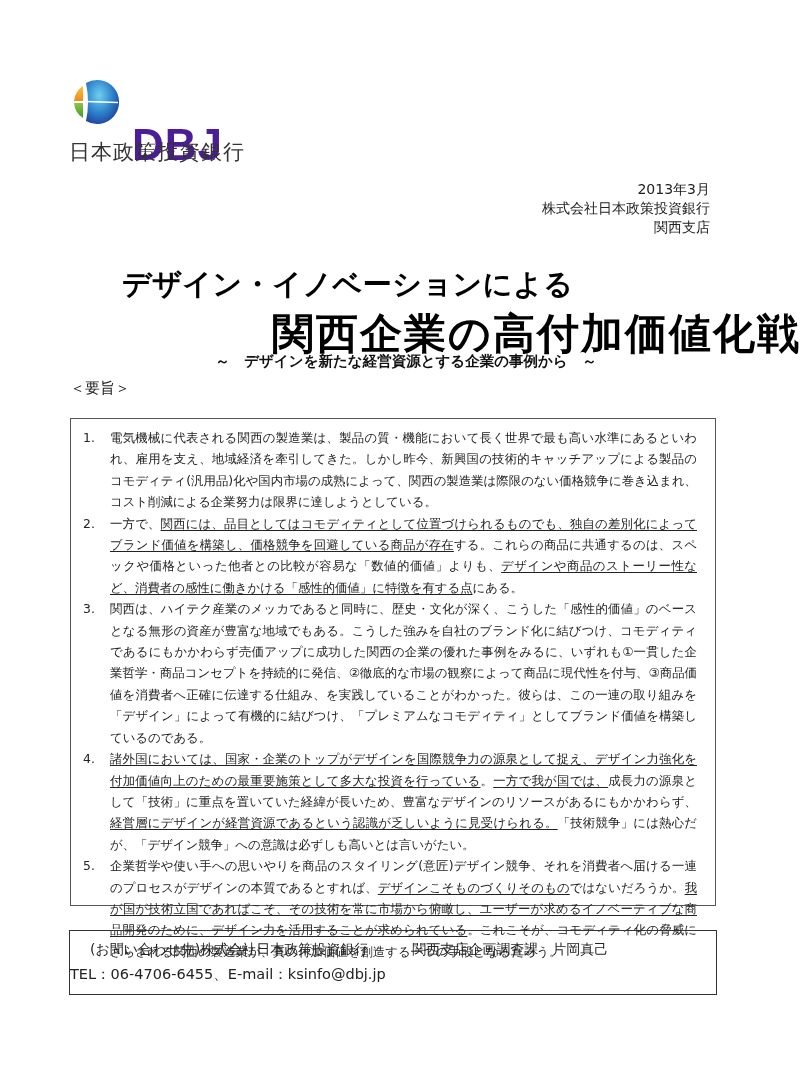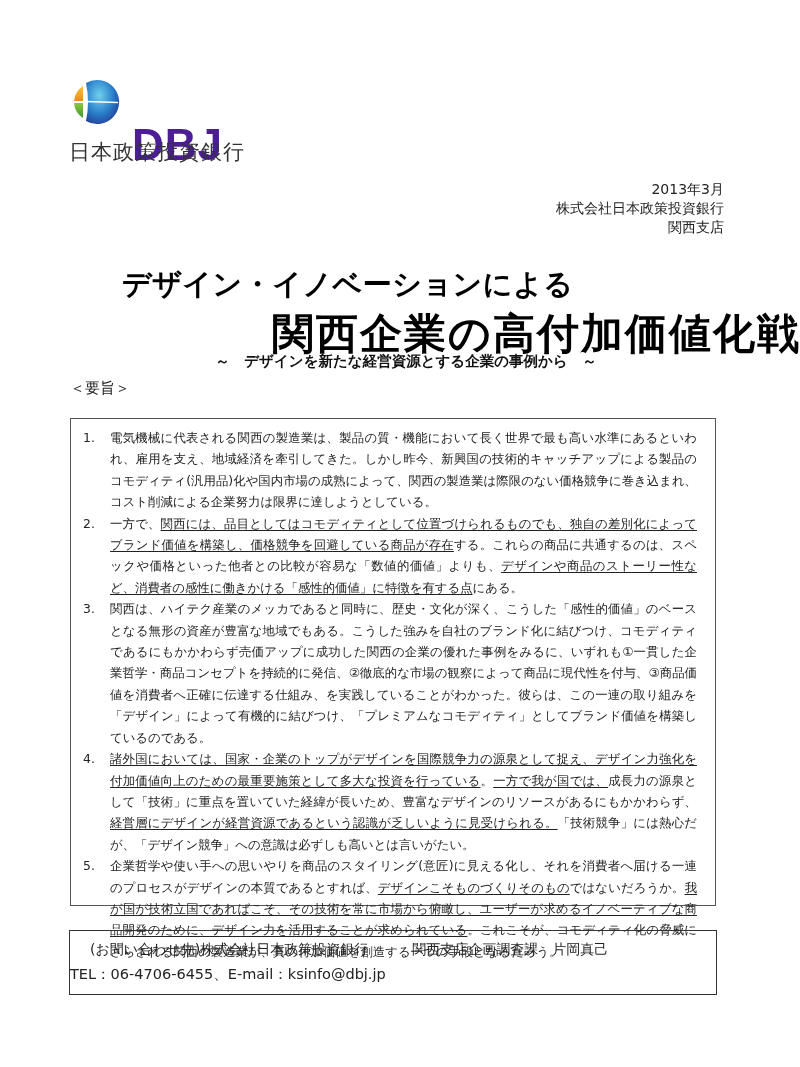--- a/index.html
+++ b/index.html
@@ -12,21 +12,21 @@
   .logo-mark { position: absolute; left: 0; top: 0; width: 48px; height: 48px; }
   .logo-text {
     position: absolute; left: 60px; top: 2px; font-family: "Liberation Sans", sans-serif;
     font-weight: bold; font-size: 44px; line-height: 44px; color: #4c1d95; letter-spacing: 1px; margin-top: 43px;
   }
   .logo-sub {
     position: absolute; left: -3px; top: 60px; font-size: 21px; color: #333; letter-spacing: 1px;
     white-space: nowrap;
   }
   .meta {
-    position: absolute; right: 76px; top: 180px; text-align: right; font-size: 14px; line-height: 19px; color: #222;
+    position: absolute; right: 90px; top: 180px; text-align: right; font-size: 14px; line-height: 19px; color: #222;
   }
   .meta div { white-space: nowrap; }
   .title1 {
     position: absolute; left: 122px; top: 265px; font-size: 29px; font-weight: bold; color: #000;
     white-space: nowrap; letter-spacing: 0.5px;
   }
   .title2 {
     position: absolute; left: 272px; top: 306px; font-size: 42px; font-weight: bold; color: #000;
     white-space: nowrap; letter-spacing: 2px;
   }
@@ -109,21 +109,21 @@
   <div class="item">
     <span class="item-num">3.</span>
     <span class="item-text"><span>関西は、ハイテク産業のメッカであると同時に、歴史・文化が深く、こうした「感性的価値」のベースとなる無形の資産が豊富な地域でもある。こうした強みを自社のブランド化に結びつけ、コモディティであるにもかかわらず売価アップに成功した関西の企業の優れた事例をみるに、いずれも①一貫した企業哲学・商品コンセプトを持続的に発信、②徹底的な市場の観察によって商品に現代性を付与、③商品価値を消費者へ正確に伝達する仕組み、を実践していることがわかった。彼らは、この一連の取り組みを「デザイン」によって有機的に結びつけ、「プレミアムなコモディティ」としてブランド価値を構築しているのである。</span></span>
   </div>
   <div class="item">
     <span class="item-num">4.</span>
     <span class="item-text"><span class="u">諸外国においては、国家・企業のトップがデザインを国際競争力の源泉として捉え、デザイン力強化を付加価値向上のための最重要施策として多大な投資を行っている</span><span>。</span><span class="u">一方で我が国では、</span><span>成長力の源泉として「技術」に重点を置いていた経緯が長いため、豊富なデザインのリソースがあるにもかかわらず、</span><span class="u">経営層にデザインが経営資源であるという認識が乏しいように見受けられる。</span><span>「技術競争」には熱心だが、「デザイン競争」への意識は必ずしも高いとは言いがたい。</span></span>
   </div>
   <div class="item">
     <span class="item-num">5.</span>
-    <span class="item-text"><span>企業哲学や使い手への思いやりを商品のスタイリング(意匠)に見える化し、それを消費者へ届ける一連のプロセスがデザインの本質であるとすれば、</span><span class="u">デザインこそものづくりそのもの</span><span>ではないだろうか。</span><span class="u">我が国が技術立国であればこそ、その技術を常に市場から俯瞰し、ユーザーが求めるイノベーティブな商品開発のために、デザイン力を活用することが求められている</span><span>。これこそが、コモディティ化の脅威にさらされる関西の製造業が、真の付加価値を創造する一つの手段となるだろう。</span></span>
+    <span class="item-text"><span>企業哲学や使い手への思いやりを商品のスタイリング(意匠)デザイン競争、それを消費者へ届ける一連のプロセスがデザインの本質であるとすれば、</span><span class="u">デザインこそものづくりそのもの</span><span>ではないだろうか。</span><span class="u">我が国が技術立国であればこそ、その技術を常に市場から俯瞰し、ユーザーが求めるイノベーティブな商品開発のために、デザイン力を活用することが求められている</span><span>。これこそが、コモディティ化の脅威にさらされる関西の製造業が、真の付加価値を創造する一つの手段となるだろう。</span></span>
   </div>
 </div>
 
 <div class="contact-box">
   <div class="contact-line1">
     <span>(お問い合わせ先)株式会社日本政策投資銀行</span><span class="gap"></span><span>関西支店企画調査課　片岡真己</span>
   </div>
   <div class="contact-line2">TEL：06-4706-6455、E-mail：ksinfo@dbj.jp</div>
 </div>
 

